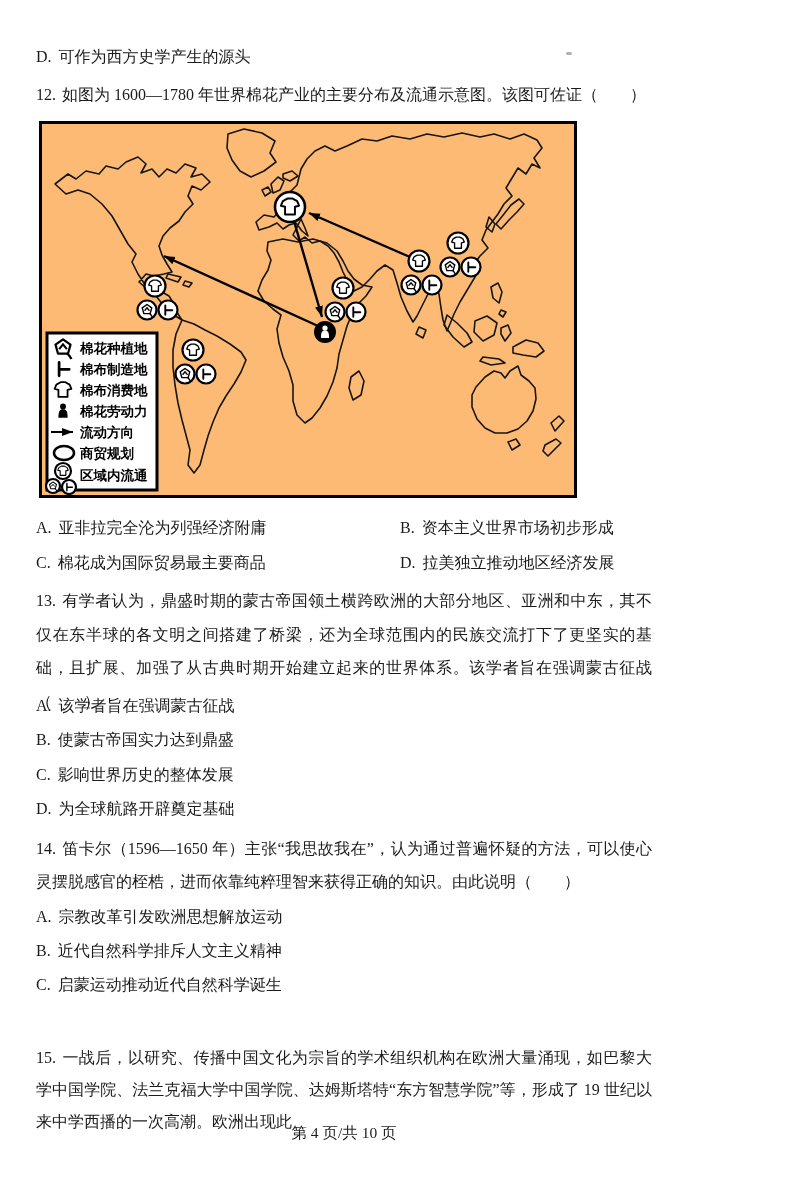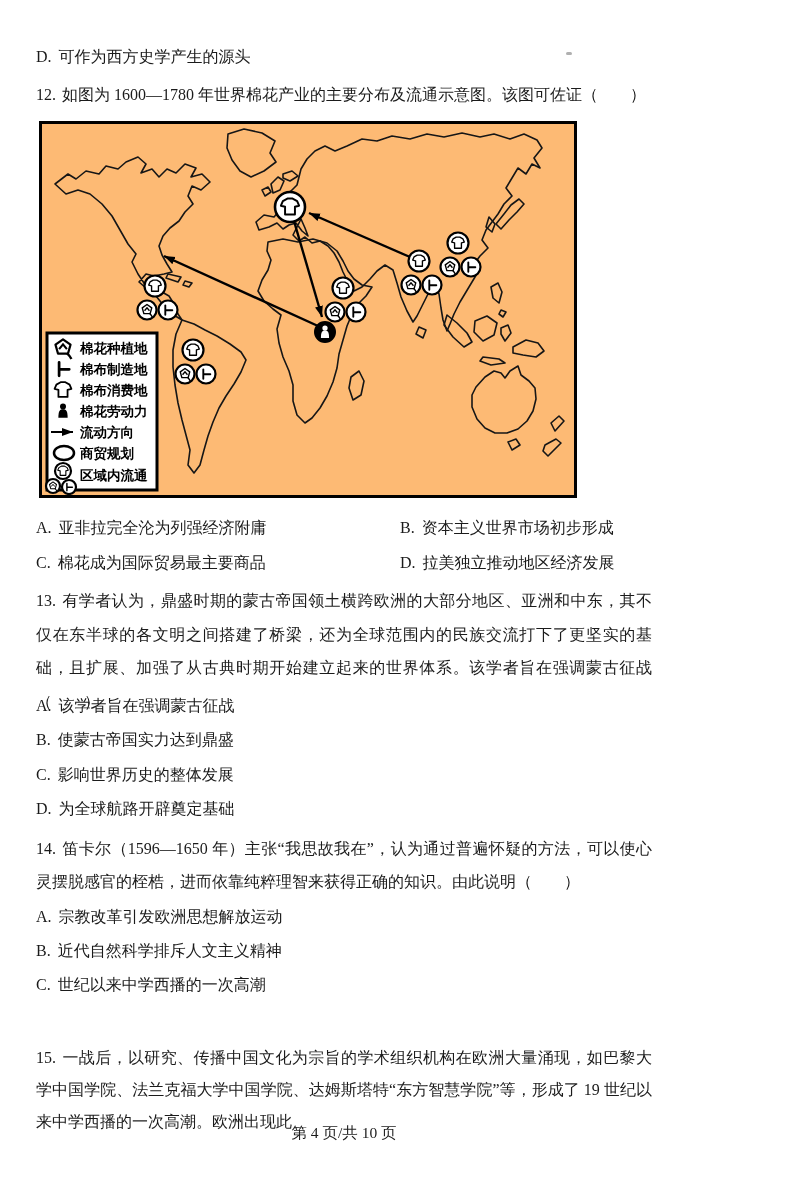--- a/index.html
+++ b/index.html
@@ -192,21 +192,21 @@
   <div class="abs para" style="top:832px;line-height:33px">
     <span class="qnum">14.</span><span>笛卡尔（1596—1650 年）主张“我思故我在”，认为通过普遍怀疑的方法，可以使心灵摆脱感官的桎梏，进而依靠纯粹理智来获得正确的知识。由此说明（　　）</span>
   </div>
   <div class="abs tline" style="top:906px">
     <span class="optlabel">A.</span><span>宗教改革引发欧洲思想解放运动</span>
   </div>
   <div class="abs tline" style="top:940px">
     <span class="optlabel">B.</span><span>近代自然科学排斥人文主义精神</span>
   </div>
   <div class="abs tline" style="top:974px">
-    <span class="optlabel">C.</span><span>世纪以来中学西播的一次高潮</span>
+    <span class="optlabel">C.</span><span>启蒙运动推动近代自然科学诞生</span>
   </div>
 
   <div class="abs para" style="top:1042px;line-height:32px">
     <span class="qnum">15.</span><span>一战后，以研究、传播中国文化为宗旨的学术组织机构在欧洲大量涌现，如巴黎大学中国学院、法兰克福大学中国学院、达姆斯塔特“东方智慧学院”等，形成了 19 世纪以来中学西播的一次高潮。欧洲出现此</span>
   </div>
 
   <div class="footer">第 4 页/共 10 页</div>
 
 </div>
 

